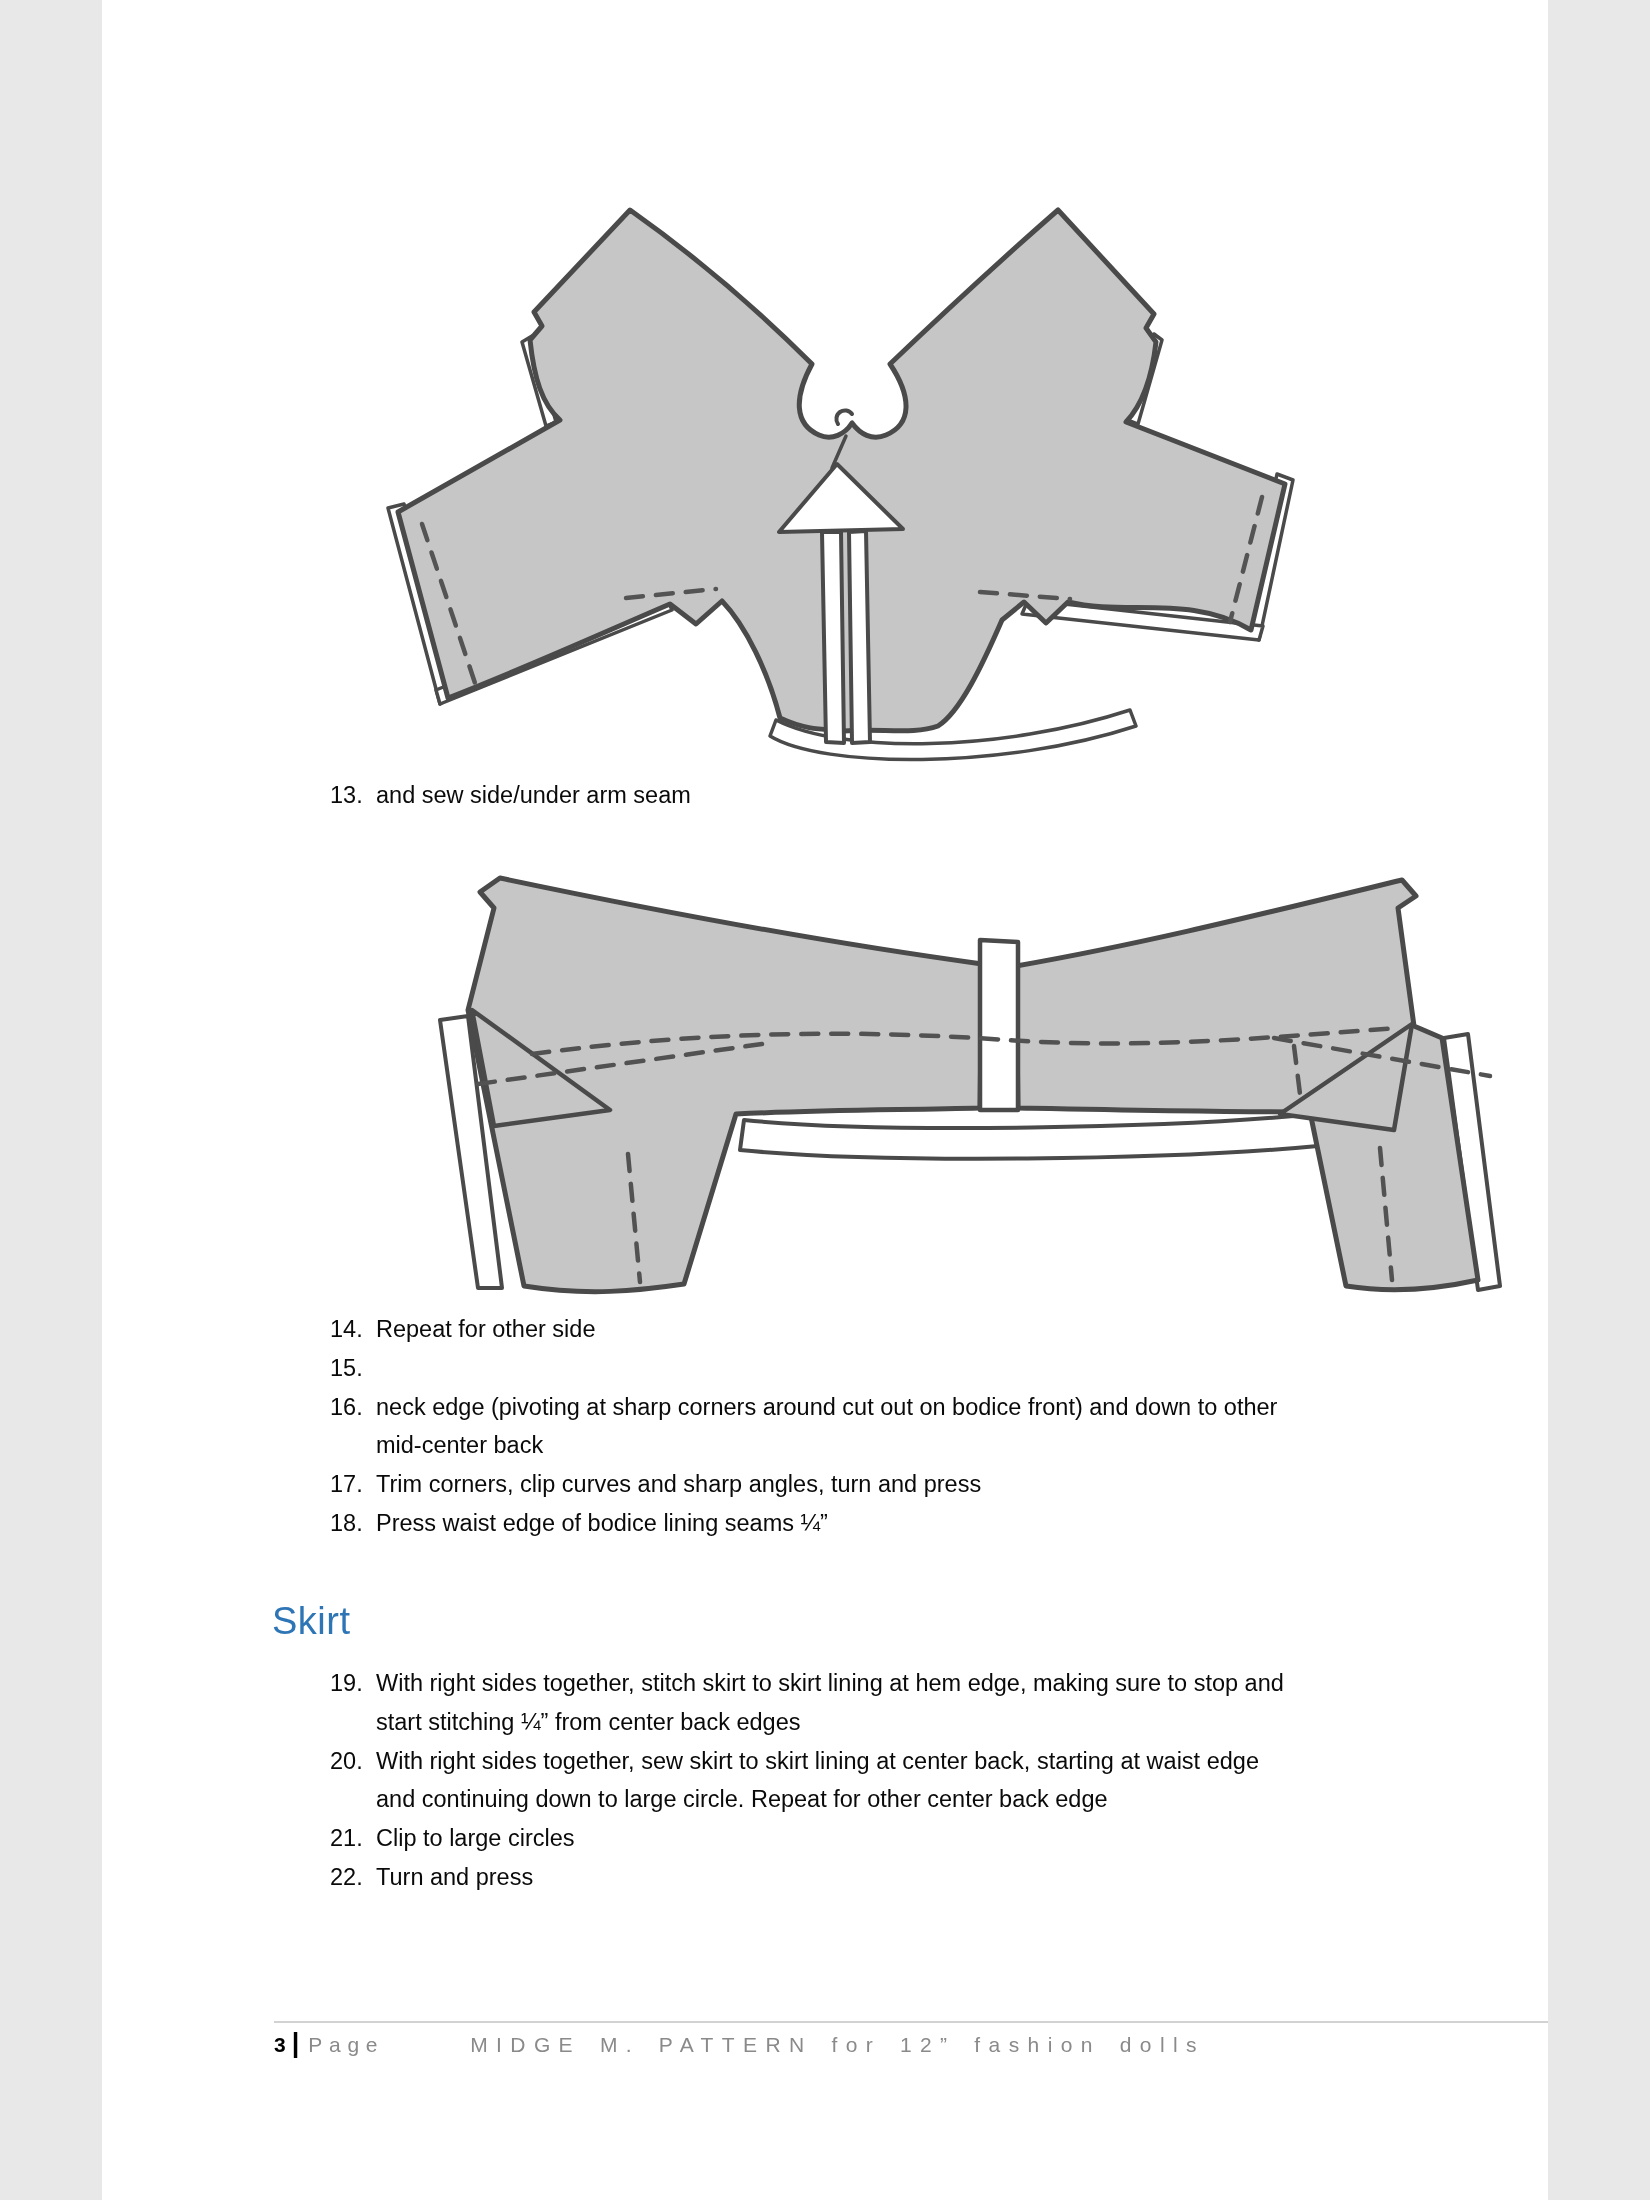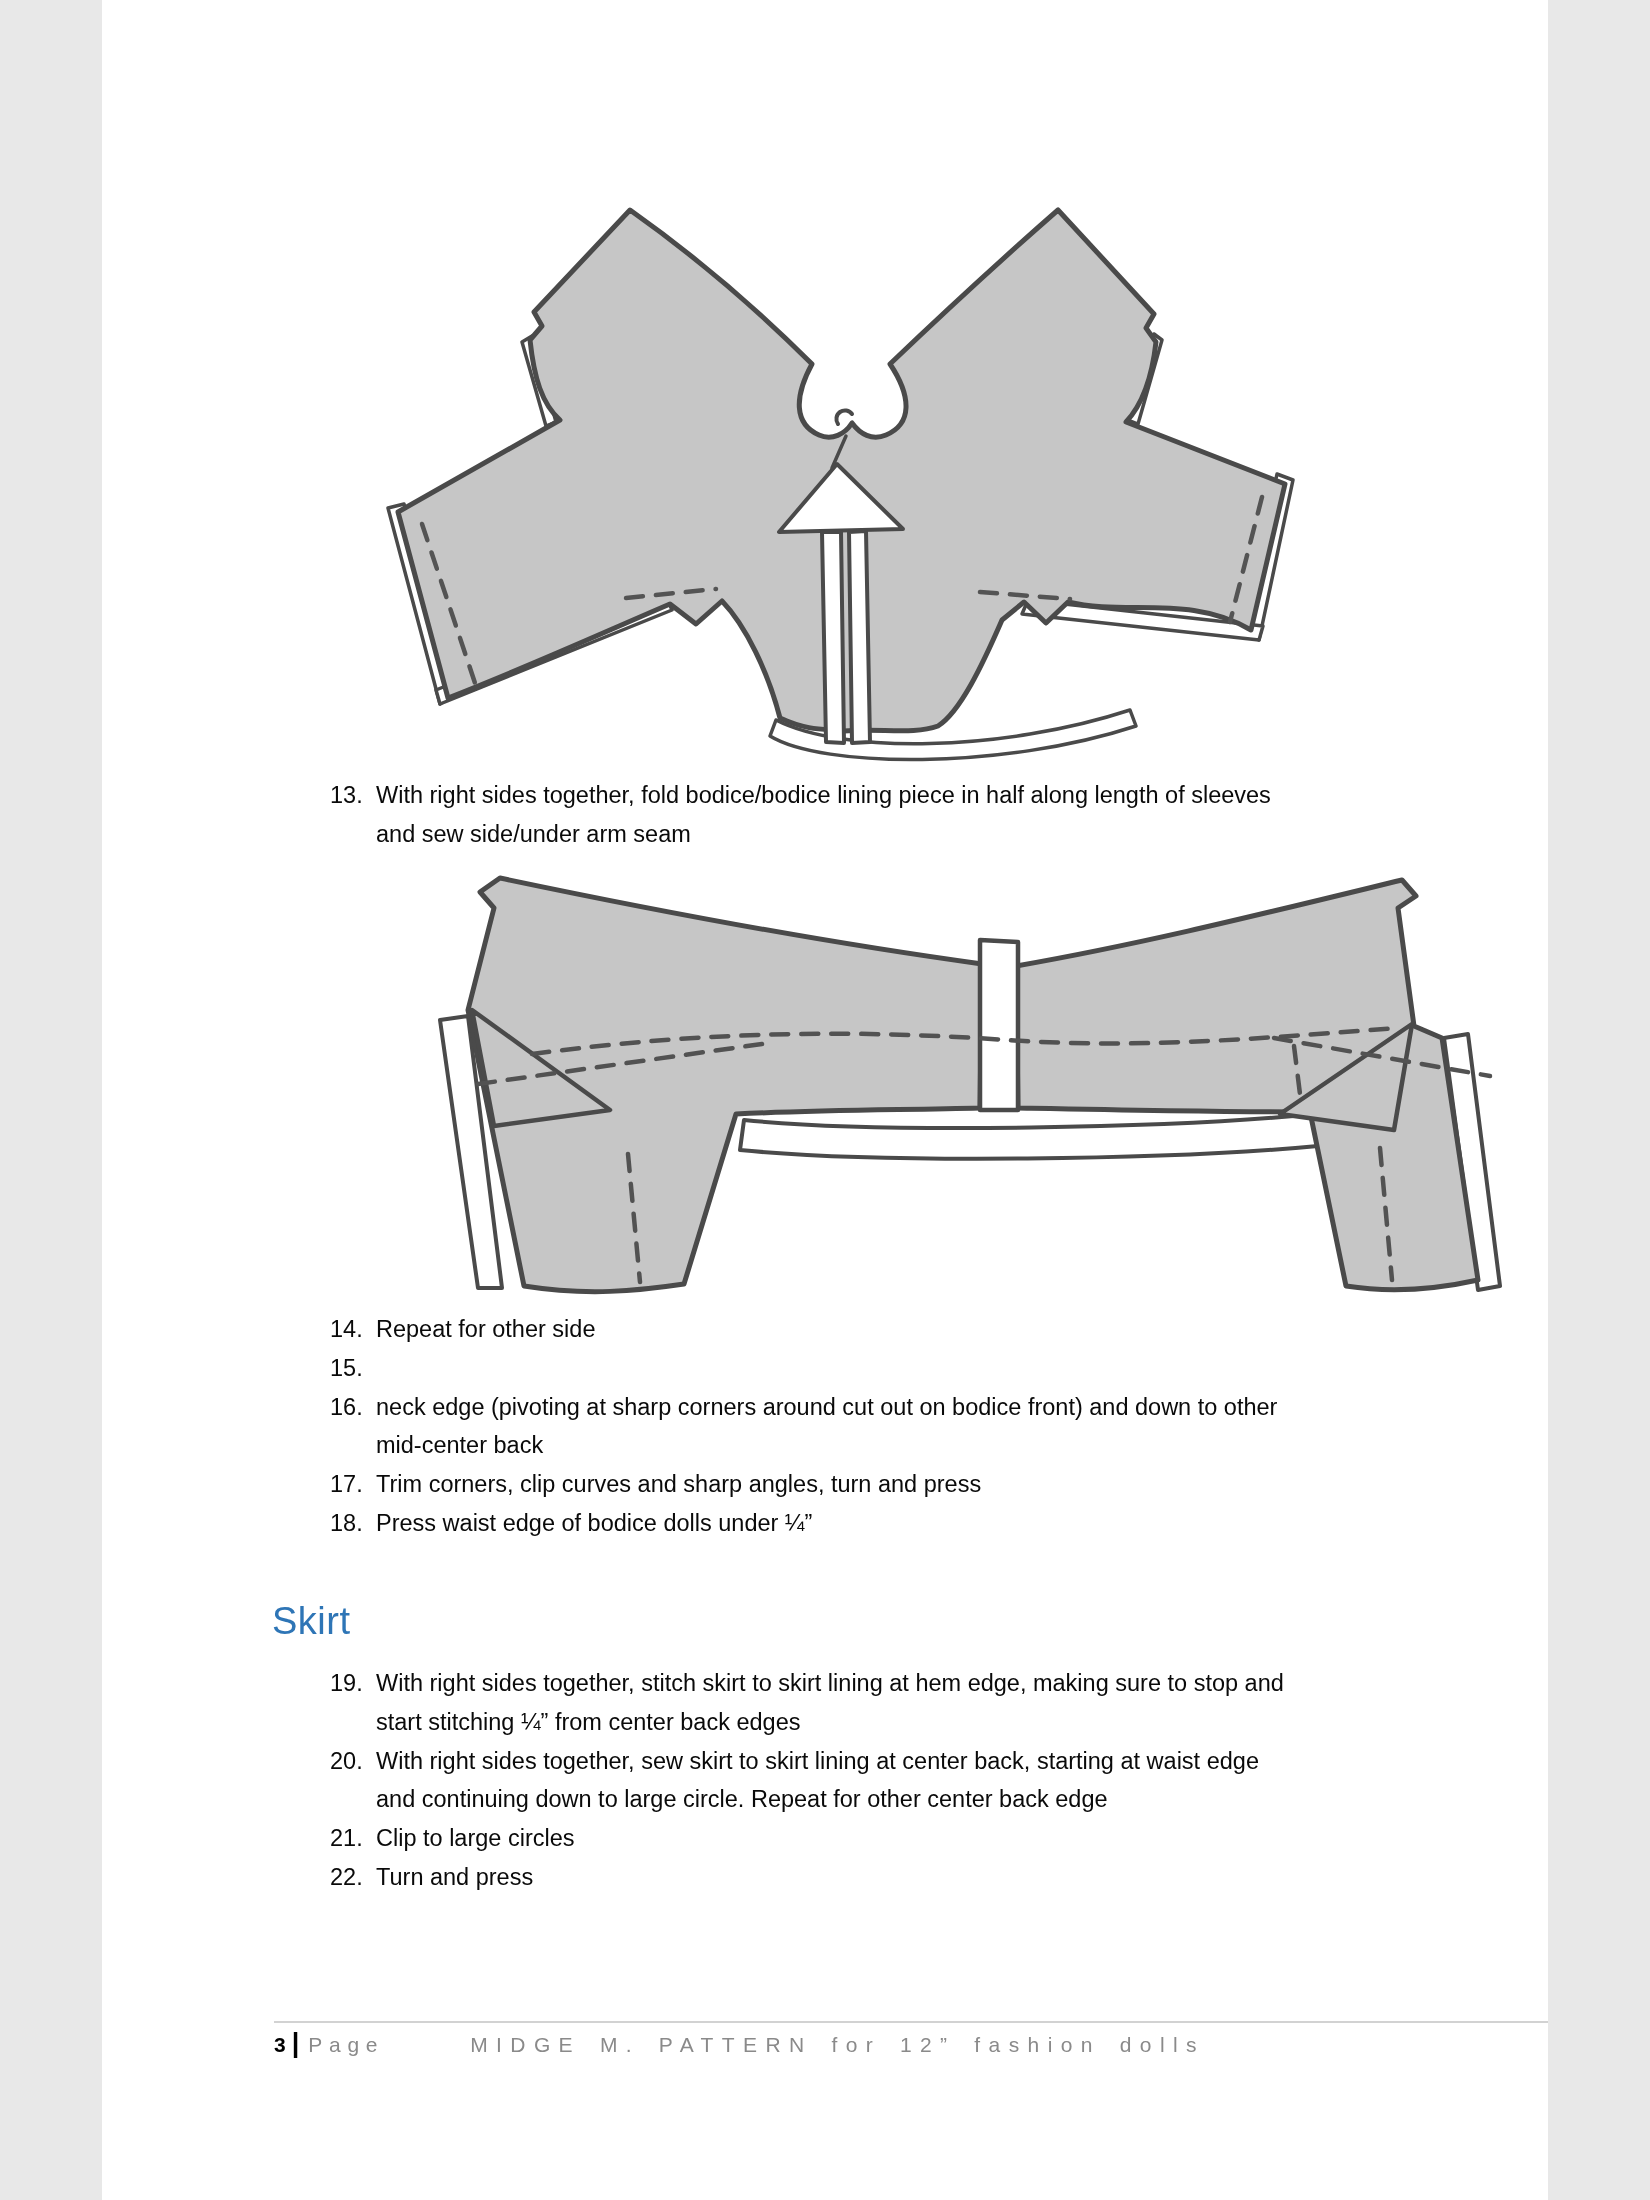--- a/index.html
+++ b/index.html
@@ -77,21 +77,20 @@
         <path d="M244,446 334,437"></path>
         <path d="M598,440 688,447"></path>
       </g>
     </svg>
   </figure>
 
   <div class="steps" style="top:776px;">
     <div class="step">
       <span class="num">13.</span>
       <div class="lines">
-        <div>With right sides together, fold bodice/bodice lining piece in half along length of sleeves</div>
         <div>and sew side/under arm seam</div>
       </div>
     </div>
   </div>
 
   <figure class="fig" style="left:280px;top:858px;width:1120px;height:440px;margin:0;">
     <svg viewBox="0 0 1120 440" width="1120" height="440">
       <g fill="#ffffff" stroke="#4a4a4a" stroke-width="4" stroke-linejoin="round">
         <path d="M58,162 96,430 120,430 86,158Z"></path>
         <path d="M1062,180 1096,432 1118,428 1086,176Z"></path>
@@ -144,21 +143,21 @@
     </div>
     <div class="step">
       <span class="num">17.</span>
       <div class="lines">
         <div>Trim corners, clip curves and sharp angles, turn and press</div>
       </div>
     </div>
     <div class="step">
       <span class="num">18.</span>
       <div class="lines">
-        <div>Press waist edge of bodice dolls under ¼”</div>
+        <div>Press waist edge of bodice lining seams ¼”</div>
       </div>
     </div>
   </div>
 
   <h1 class="skirt-heading">Skirt</h1>
 
   <div class="steps" style="top:1664px;">
     <div class="step">
       <span class="num">19.</span>
       <div class="lines">

